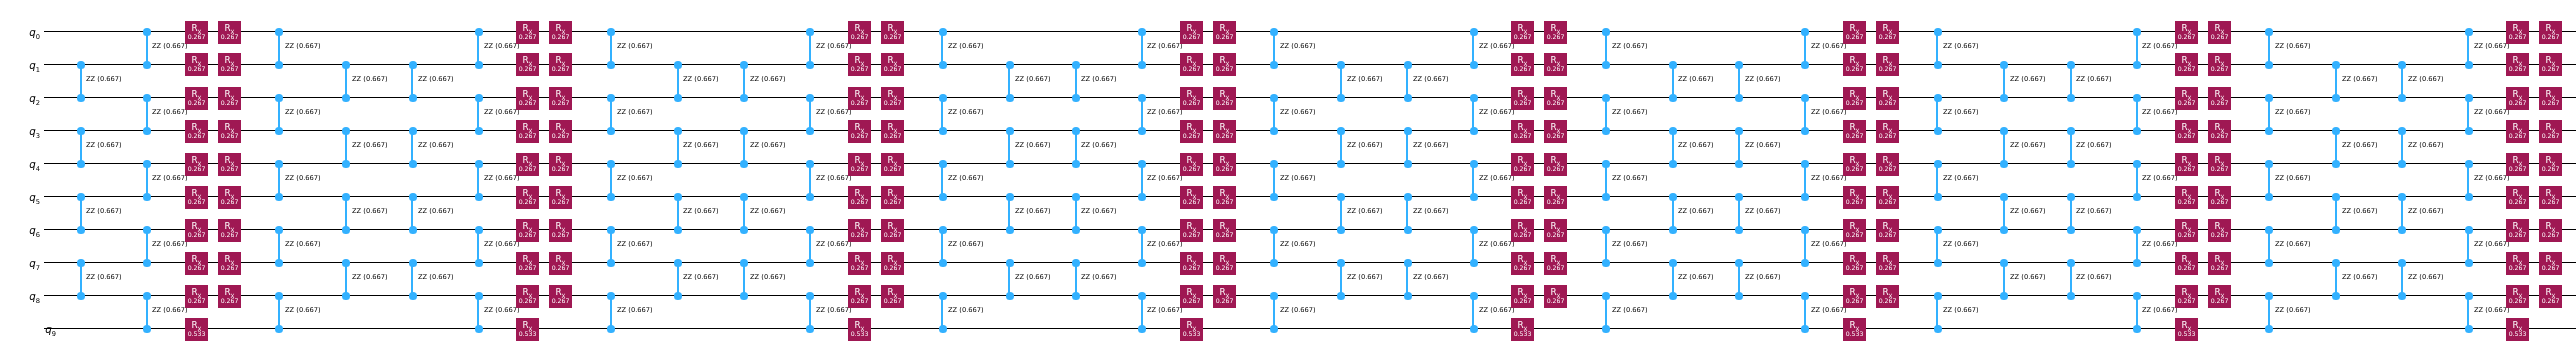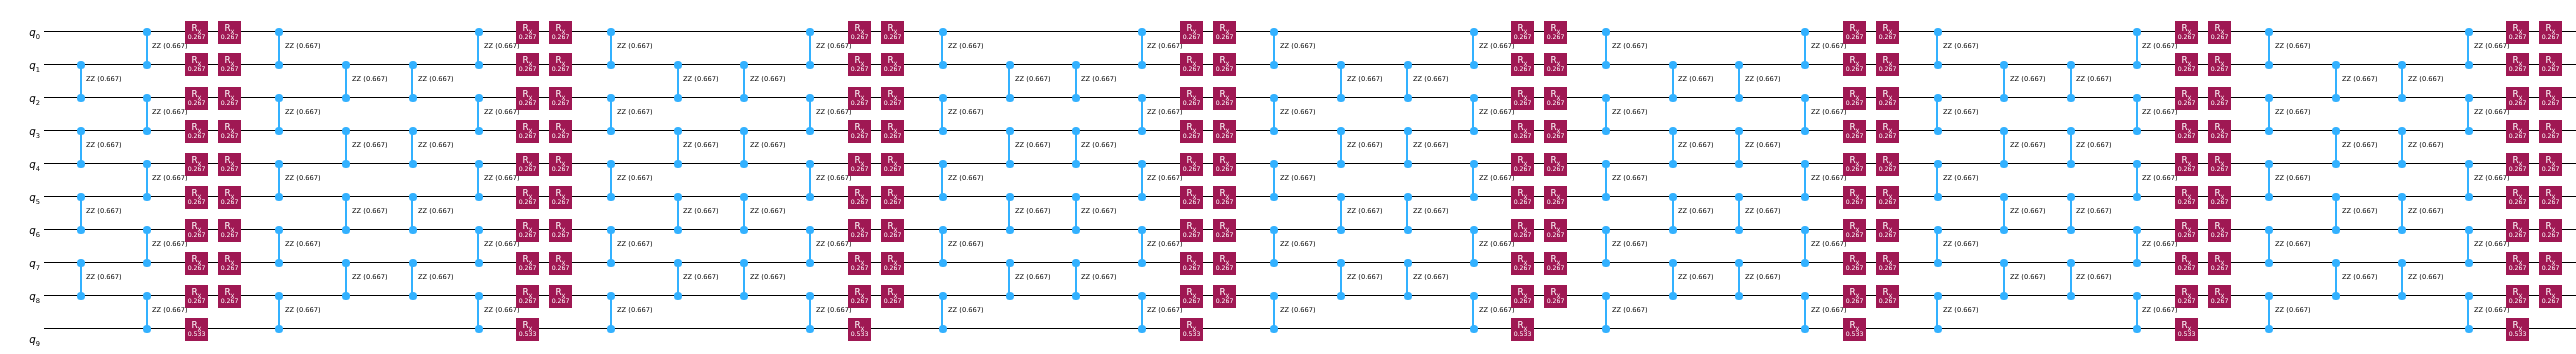--- a/index.html
+++ b/index.html
@@ -95,21 +95,21 @@
     <div class="qlabel" style="left: 0px; width: 40px; top: 157px;"><span>q</span><sub>4</sub></div>
     <div class="wire" style="left: 44px; width: 3991px; top: 196px; background: rgb(0, 0, 0);"></div>
     <div class="qlabel" style="left: 0px; width: 40px; top: 190px;"><span>q</span><sub>5</sub></div>
     <div class="wire" style="left: 44px; width: 3991px; top: 229px; background: rgb(0, 0, 0);"></div>
     <div class="qlabel" style="left: 0px; width: 40px; top: 223px;"><span>q</span><sub>6</sub></div>
     <div class="wire" style="left: 44px; width: 3991px; top: 262px; background: rgb(0, 0, 0);"></div>
     <div class="qlabel" style="left: 0px; width: 40px; top: 256px;"><span>q</span><sub>7</sub></div>
     <div class="wire" style="left: 44px; width: 3991px; top: 295px; background: rgb(0, 0, 0);"></div>
     <div class="qlabel" style="left: 0px; width: 40px; top: 289px;"><span>q</span><sub>8</sub></div>
     <div class="wire" style="left: 44px; width: 3991px; top: 328px; background: rgb(0, 0, 0);"></div>
-    <div class="qlabel" style="left: 0px; width: 40px; top: 332px;"><span>q</span><sub>9</sub></div>
+    <div class="qlabel" style="left: 0px; width: 40px; top: 322px; padding-left: 16px;"><span>q</span><sub>9</sub></div>
     <div class="zz-line" style="left: 80px; top: 65px; height: 33px;"></div>
     <div class="zz-dot" style="left: 77px; top: 61px;"></div>
     <div class="zz-dot" style="left: 77px; top: 94px;"></div>
     <div class="zz-label" style="left: 86px; top: 75px;">ZZ (0.667)</div>
     <div class="zz-line" style="left: 80px; top: 131px; height: 33px;"></div>
     <div class="zz-dot" style="left: 77px; top: 127px;"></div>
     <div class="zz-dot" style="left: 77px; top: 160px;"></div>
     <div class="zz-label" style="left: 86px; top: 141px;">ZZ (0.667)</div>
     <div class="zz-line" style="left: 80px; top: 197px; height: 33px;"></div>
     <div class="zz-dot" style="left: 77px; top: 193px;"></div>

